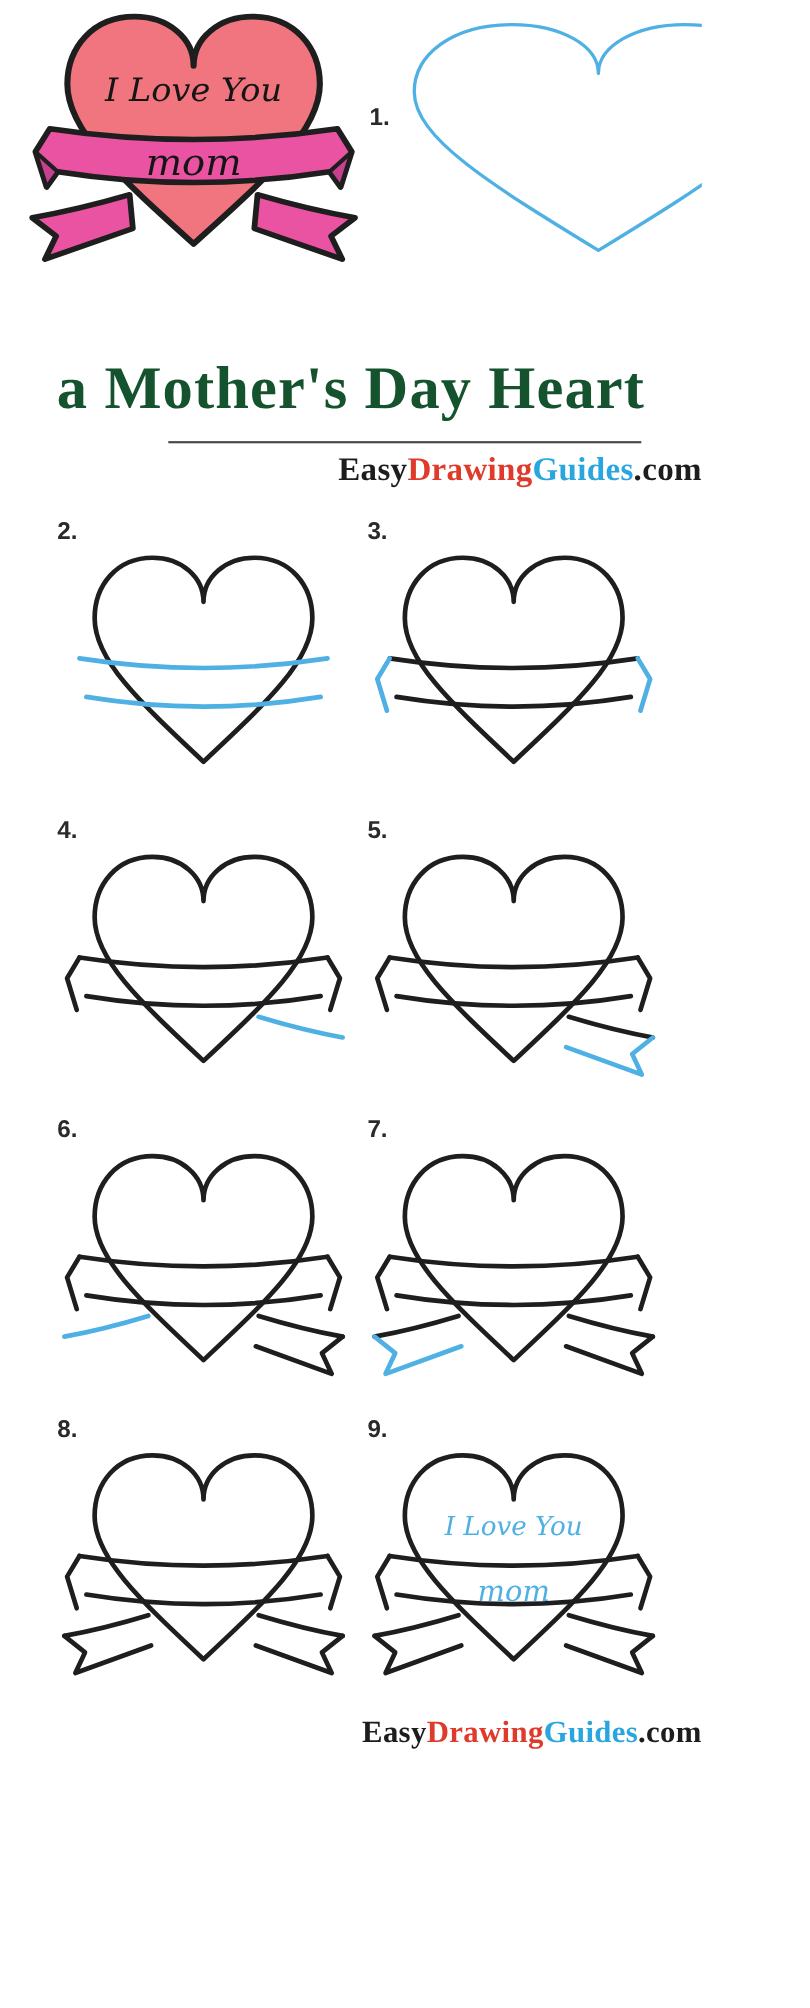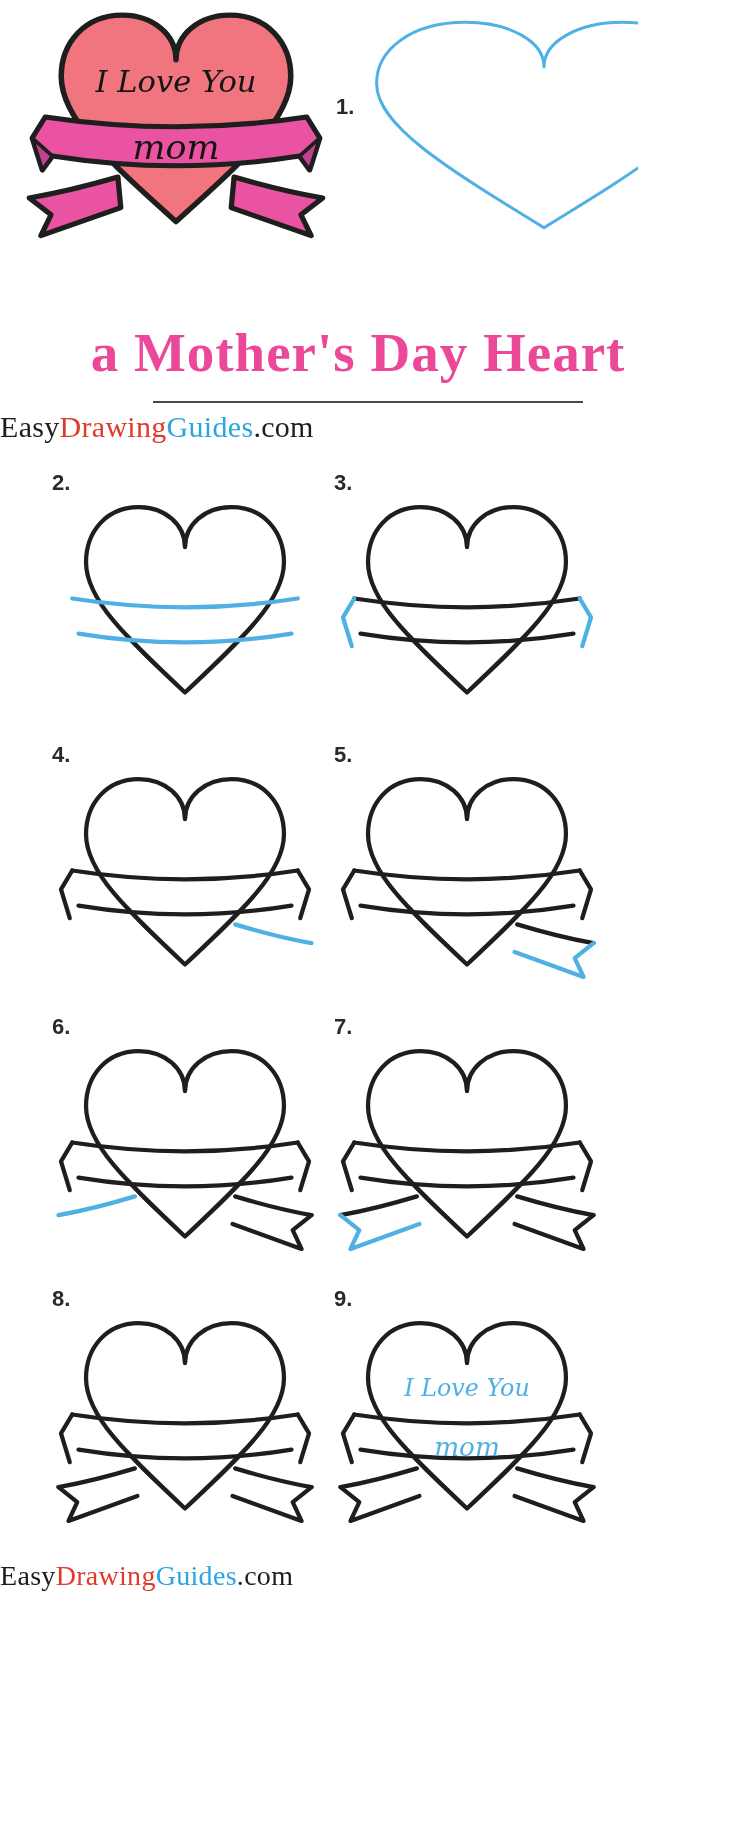--- a/index.html
+++ b/index.html
@@ -27,22 +27,22 @@
   .c8{left:36px;top:1284px;} .c9{left:318px;top:1284px;}
   .title{
     position:absolute;left:0;width:100%;text-align:center;margin:0;
     font-family:"Liberation Serif",serif;font-weight:800;font-size:55px;
     letter-spacing:1px;line-height:1.05;
   }
   .title-1{top:258px;}
   .title-2{top:324px;}
   .divider{position:absolute;top:401px;left:153px;width:430px;height:0;border-top:2px solid #4a4a4a;}
   .branding{
-    position:absolute;left:0;width:100%;text-align:left;
-    font-family:"Liberation Serif",serif;font-weight:400;font-size:30px;letter-spacing:0.3px;
+    position:absolute;left:0;width:100%;text-align:right;
+    font-family:"Liberation Serif",serif;font-weight:700;font-size:30px;letter-spacing:0.3px;
   }
   .branding-top{top:410px;}
   .branding-footer{top:1560px;font-size:28px;}
 </style>
 </head>
 <body>
 
 <div class="page">
 
   <div class="final-art">
@@ -60,21 +60,21 @@
 
   <div class="step s1">
     <span class="step-num">1.</span>
     <div class="canvas">
         <svg viewBox="28 14 168 160" preserveAspectRatio="none">
           <path d="M112 52 C112 34 96 20 75 20 C49 20 33 40 33 64 C33 94 65 124 112 168 C159 124 191 94 191 64 C191 40 175 20 149 20 C128 20 112 34 112 52 Z" fill="none" stroke="#4fb0e3" stroke-width="3" stroke-linecap="round" stroke-linejoin="round" vector-effect="non-scaling-stroke"></path>
         </svg>
       </div>
   </div>
 
-  <h1 class="title title-2" style="color: #ec4899; padding-left: 39px;">a Mother's Day Heart</h1>
+  <h1 class="title title-2" style="color: #14532d;">a Mother's Day Heart</h1>
   <div class="divider"></div>
 
   <div class="branding branding-top"><span style="color: rgb(29, 29, 29);">Easy</span><span style="color: rgb(224, 58, 43);">Drawing</span><span style="color: rgb(42, 166, 222);">Guides</span><span style="color: rgb(29, 29, 29);">.com</span></div>
 
   <div class="step cell c2">
     <span class="step-num">2.</span>
     <div class="canvas">
         <svg viewBox="0 0 224 190" preserveAspectRatio="xMidYMid meet">
           <path d="M112 52 C112 34 96 20 75 20 C49 20 33 40 33 64 C33 94 65 124 112 168 C159 124 191 94 191 64 C191 40 175 20 149 20 C128 20 112 34 112 52 Z" fill="none" stroke="#1e1e1e" stroke-width="3.4" stroke-linecap="round" stroke-linejoin="round"></path>
           <path d="M22 93 Q112 107 202 93" fill="none" stroke="#4fb0e3" stroke-width="3.4" stroke-linecap="round" stroke-linejoin="round"></path>

